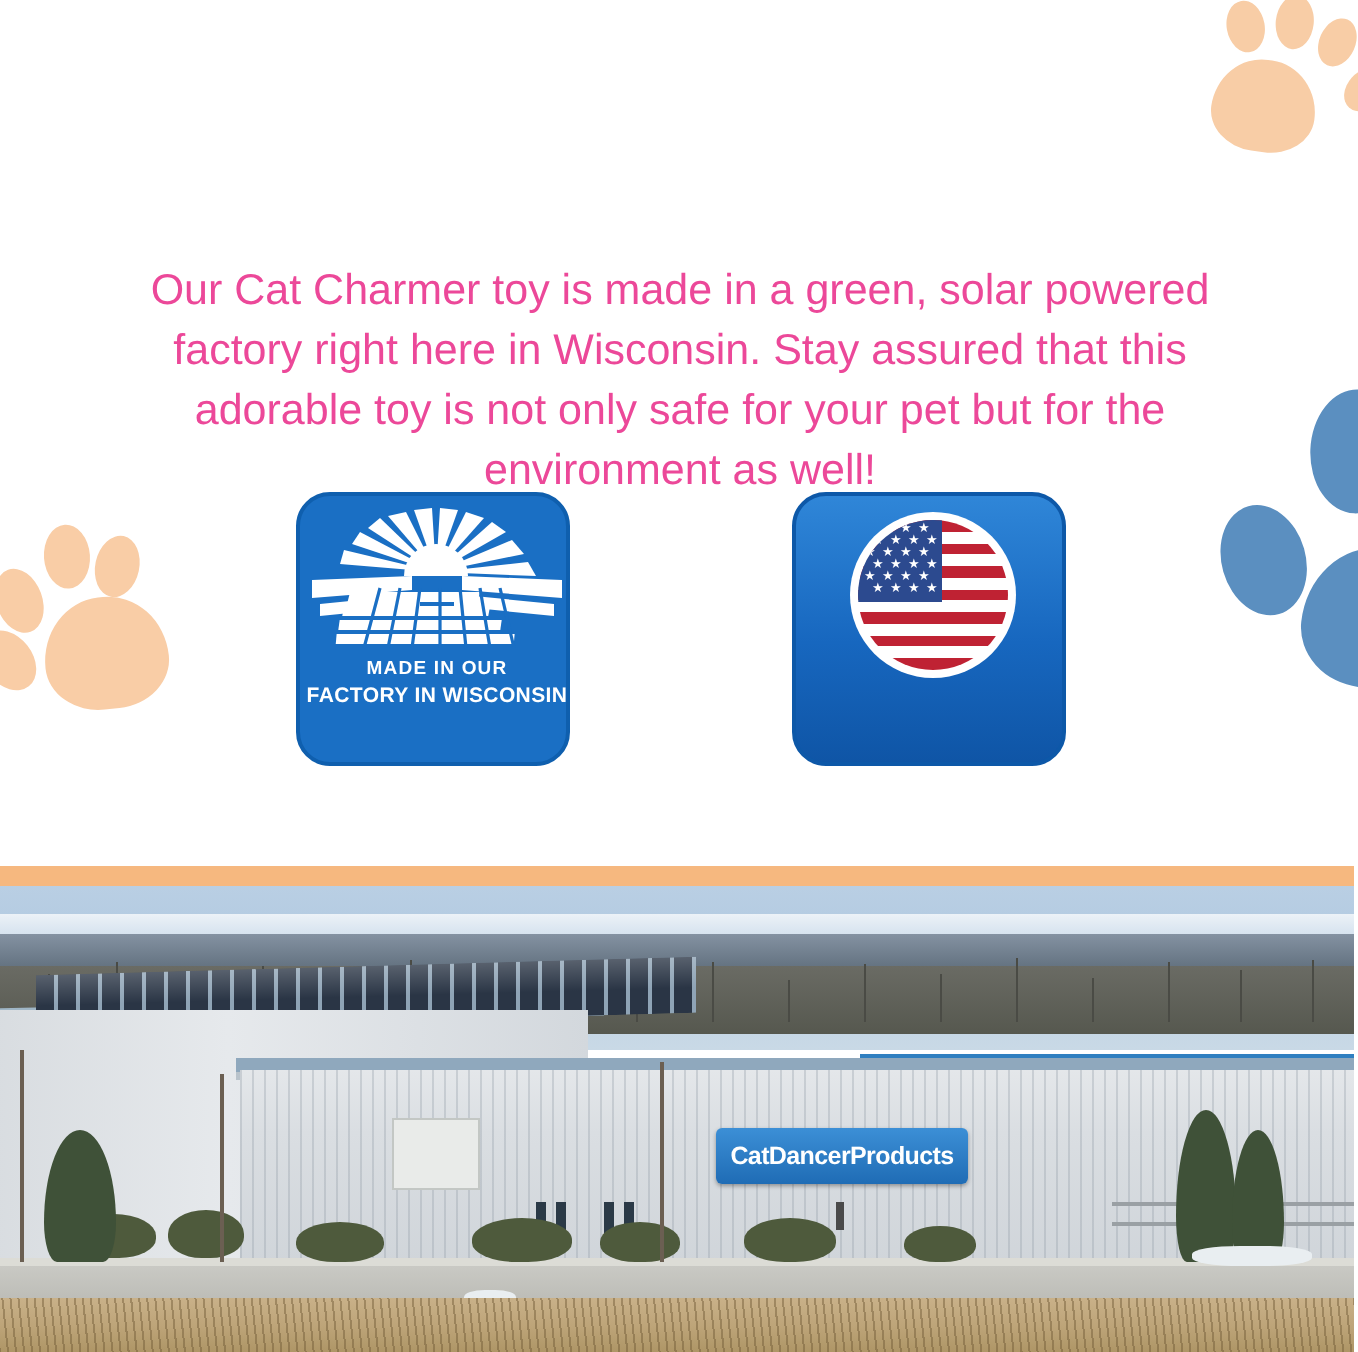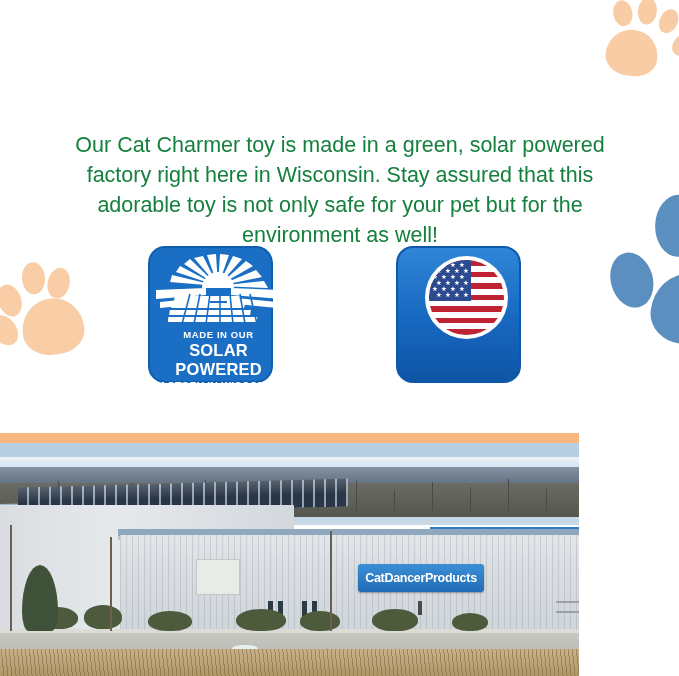--- a/index.html
+++ b/index.html
@@ -43,27 +43,27 @@
   .h-line{
     font-family:"DejaVu Sans","Liberation Sans",sans-serif;
     font-weight:700;letter-spacing:-0.5px;white-space:nowrap;
   }
   #head-1{margin-top:8px;font-size:38px;line-height:44px;color:#1c4b8a;transform:scaleY(1.22);transform-origin:center top;}
   #head-2{margin-top:12px;font-size:36px;line-height:42px;color:#f5b485;transform:scaleY(1.22);transform-origin:center top;}
 
   
   #body-copy{
     position:absolute;left:45px;top:108px;width:590px;
-    text-align:center;font-size:21.5px;line-height:30px;color:#15803d;
+    text-align:center;font-size:21.5px;line-height:30px;color:#ec4899;
     font-family:"Liberation Sans","DejaVu Sans",sans-serif;
   }
 
   
   #badges{position:absolute;left:0;top:246px;width:679px;height:150px;}
-  .badge{position:absolute;width:125px;height:137px;border-radius:17px;box-sizing:border-box;}
+  .badge{position:absolute;width:137px;height:137px;border-radius:17px;box-sizing:border-box;}
 
   
   #badge-solar{
     left:148px;top:0;
     background:#1a6fc4;border:2px solid #0f5fae;
   }
   #badge-solar .art{position:absolute;left:0;top:4px;width:137px;height:78px;}
   #badge-solar .txt{position:absolute;left:0;top:80px;width:137px;text-align:center;color:#ffffff;}
   #badge-solar .t-small{font-size:9.5px;font-weight:700;letter-spacing:.6px;line-height:13px;}
   #badge-solar .t-big{font-size:16.5px;font-weight:700;letter-spacing:.2px;line-height:19px;}
@@ -91,21 +91,21 @@
   }
   #badge-usa .canton .star{
     position:absolute;color:#ffffff;font-size:6.5px;line-height:6.5px;
   }
   #badge-usa .usa-txt{
     position:absolute;left:0;top:95px;width:137px;text-align:center;
     color:#ffffff;font-size:17px;font-weight:700;letter-spacing:.4px;
   }
 
   
-  #photo{position:absolute;left:0;top:405px;width:579px;height:271px;overflow:hidden;}
+  #photo{position:absolute;left:0;top:405px;width:677px;height:271px;overflow:hidden;}
   #sky{
     position:absolute;left:0;top:0;width:679px;height:120px;
     background:linear-gradient(180deg,#c4d6e8 0%,#b5cce2 45%,#c9d9e6 100%);
   }
   #horizon-haze{
     position:absolute;left:0;top:52px;width:679px;height:24px;
     background:linear-gradient(180deg,rgba(255,255,255,.75),rgba(255,255,255,0));
   }
   #treeline{
     position:absolute;left:0;top:62px;width:679px;height:42px;
@@ -282,21 +282,20 @@
             <line x1="60" y1="42" x2="56" y2="72"></line>
             <line x1="70" y1="42" x2="70" y2="72"></line>
             <line x1="80" y1="42" x2="83" y2="72"></line>
             <line x1="90" y1="42" x2="95" y2="72"></line>
             <line x1="100" y1="42" x2="107" y2="72"></line>
           </g>
         </svg>
       </div>
       <div class="txt">
         <div class="t-small">MADE IN OUR</div>
-        <div class="t-big">SOLAR POWERED</div>
         <div class="t-mid">FACTORY IN WISCONSIN</div>
       </div>
     </div>
 
     <div class="badge" id="badge-usa">
       <div class="flagwrap">
         <div class="flag">
           <div class="stripes">
             <i></i>
               <i></i>

